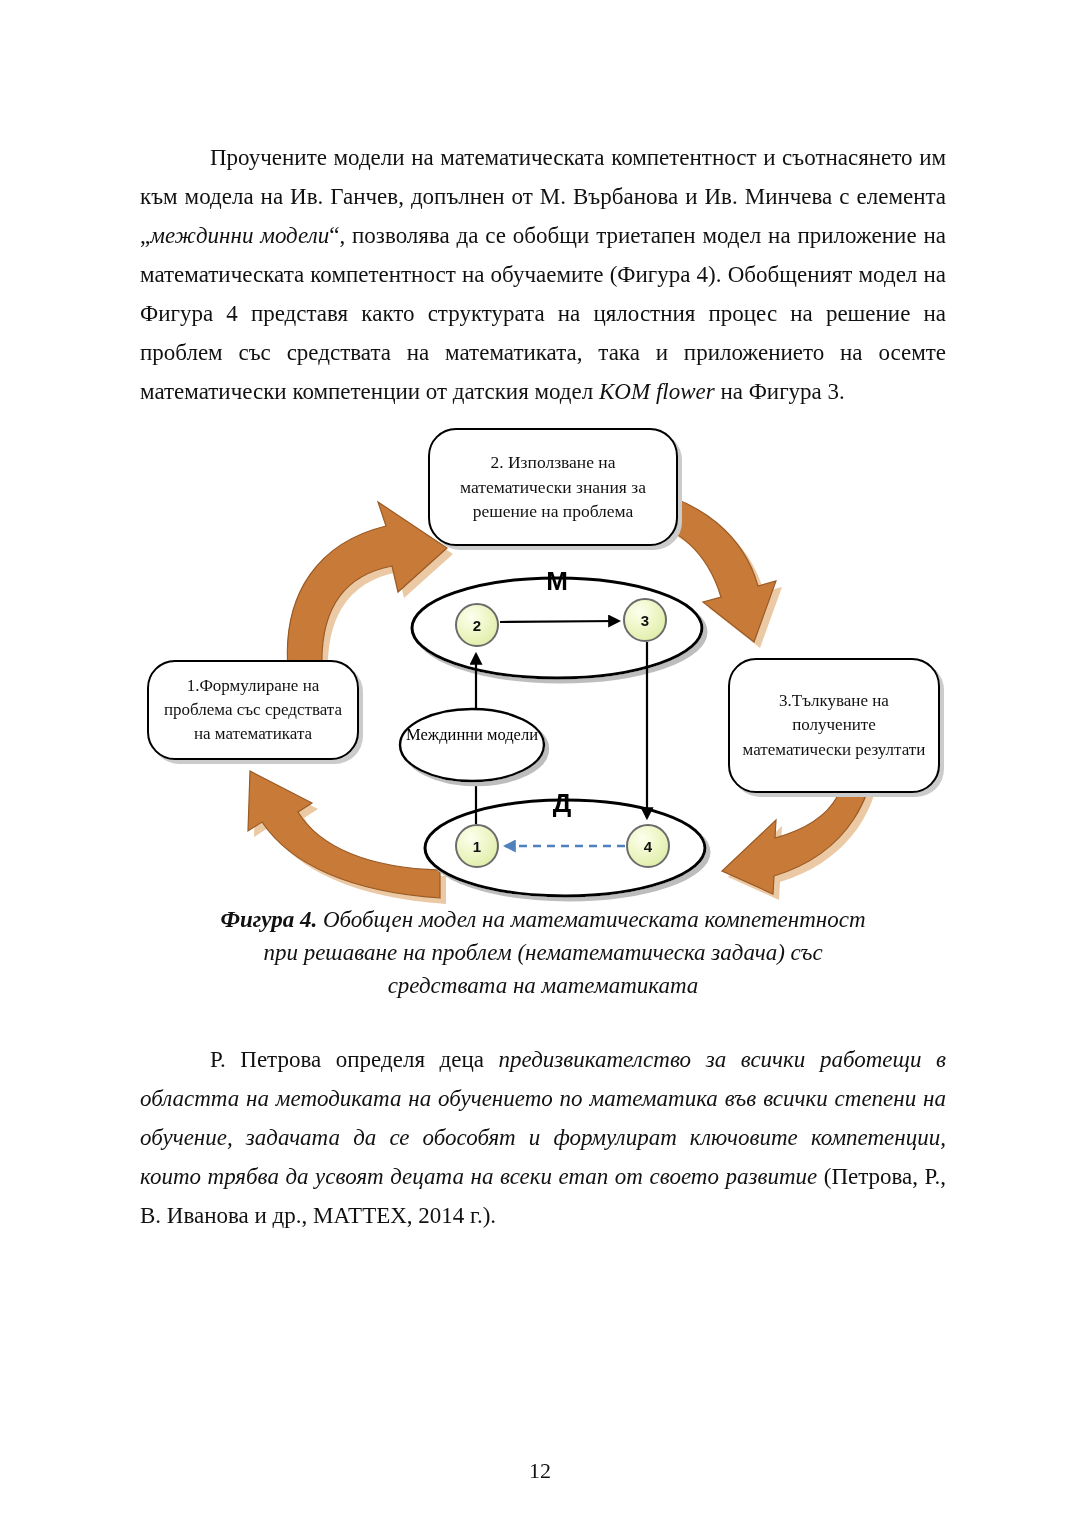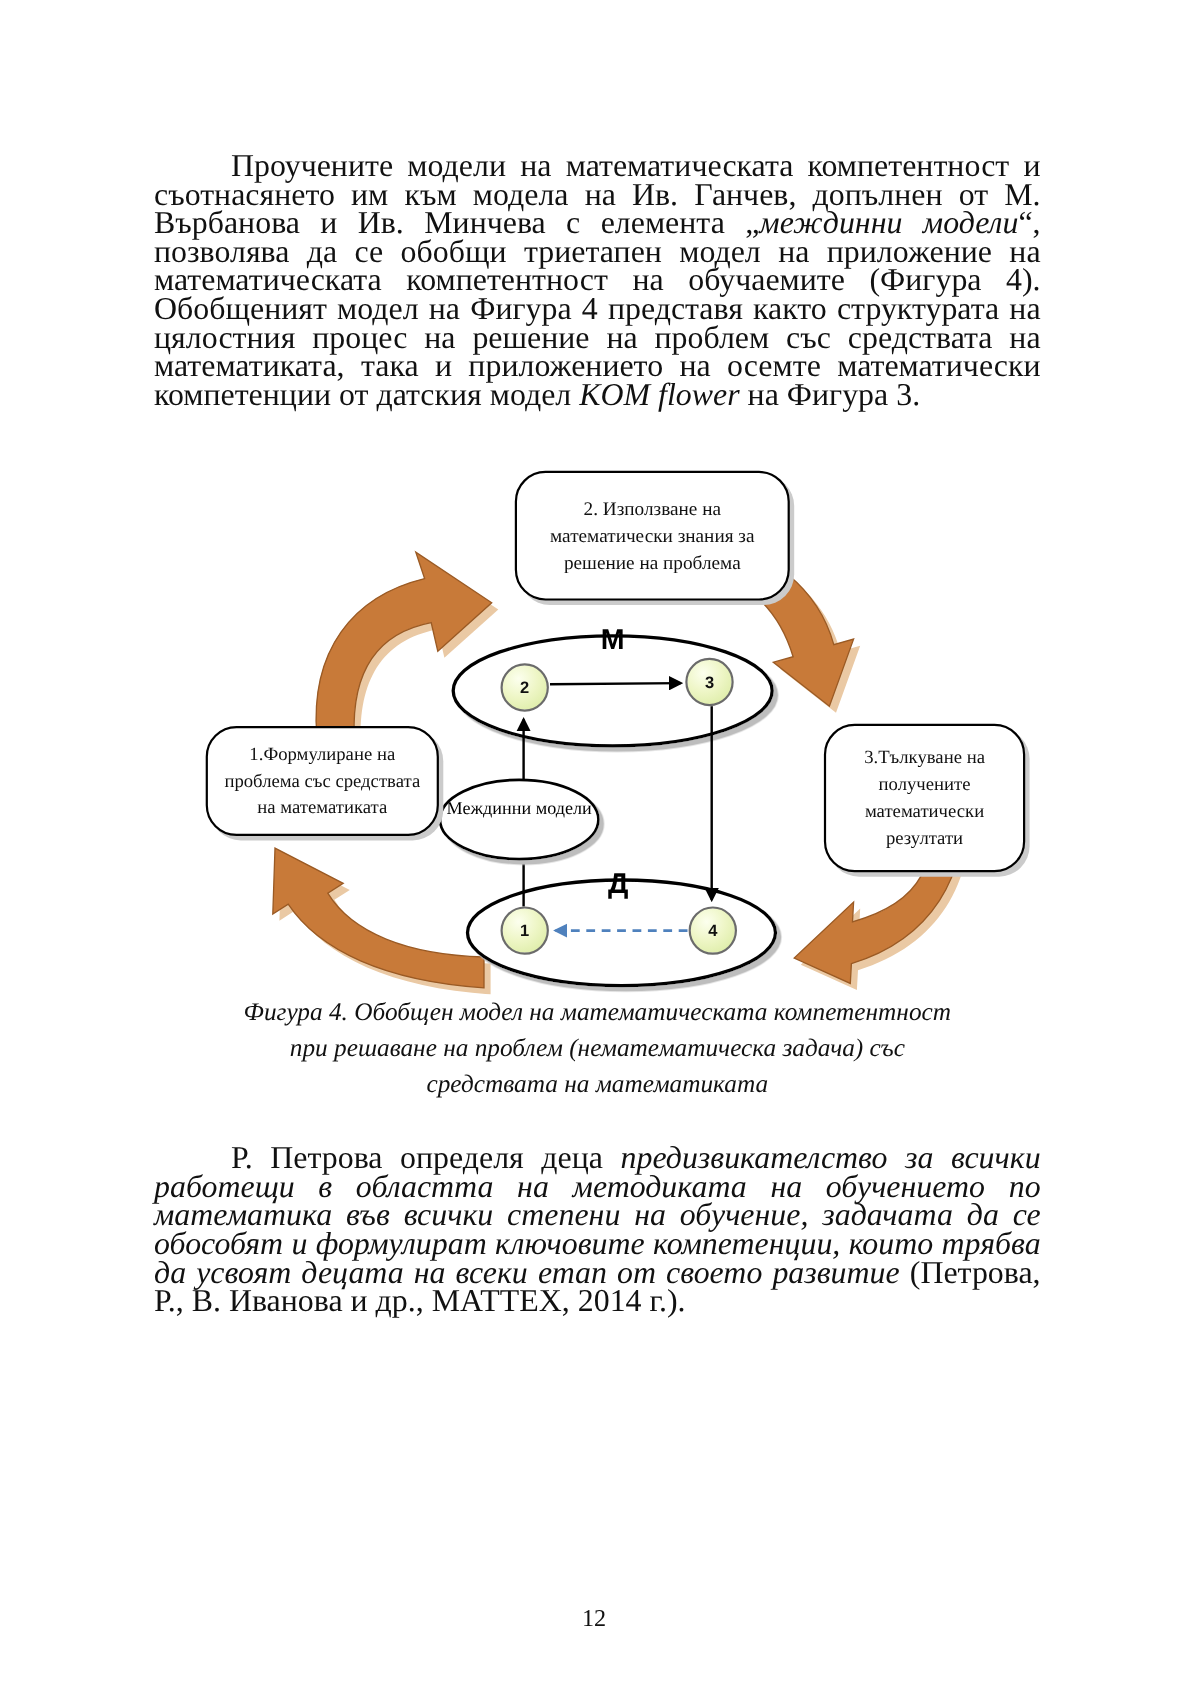--- a/index.html
+++ b/index.html
@@ -1,36 +1,36 @@
 <!DOCTYPE html>
 <html><head>
 <meta charset="utf-8">
 <style>
   html,body{margin:0;padding:0;background:#9a9a9a;}
   .page{
     position:relative;width:1080px;height:1530px;background:#ffffff;
     font-family:"Liberation Serif",serif;color:#111;overflow:hidden;margin:0 auto;
   }
-  .bodytext{position:absolute;left:140px;width:806px;font-size:29px;line-height:26px;text-align:justify;}
+  .bodytext{position:absolute;left:140px;width:806px;font-size:23px;line-height:39px;text-align:justify;}
   .bodytext p{margin:0;text-indent:70px;}
   .it{font-style:italic;}
-  .bd{font-weight:normal;}
+  .bd{font-weight:bold;}
 
   .figure{position:absolute;left:140px;top:424px;width:806px;height:480px;}
   .figure svg{position:absolute;left:0;top:0;}
 
   .stepbox{
     position:absolute;box-sizing:border-box;background:#fff;border:2.5px solid #000;
     border-radius:28px;display:flex;align-items:center;justify-content:center;
     text-align:center;padding:6px 12px;box-shadow:4px 4px 0 #cbcbcb;
-    font-size:17px;line-height:1.42;margin-left:40px;
+    font-size:17px;line-height:1.42;
   }
   .box1{left:7px;top:236px;width:212px;height:100px;}
   .box2{left:288px;top:4px;width:250px;height:118px;font-size:17.5px;}
-  .box3{left:569px;top:234px;width:183px;height:135px;}
+  .box3{left:588px;top:234px;width:212px;height:135px;}
 
   .biglabel{
     position:absolute;width:64px;text-align:center;font-family:"Liberation Sans",sans-serif;
     font-weight:bold;font-size:26px;line-height:30px;color:#000;
   }
   .label-m{left:385px;top:142px;}
   .label-d{left:390px;top:364px;}
 
   .midlabel{
     position:absolute;left:264px;top:300px;width:136px;text-align:center;

